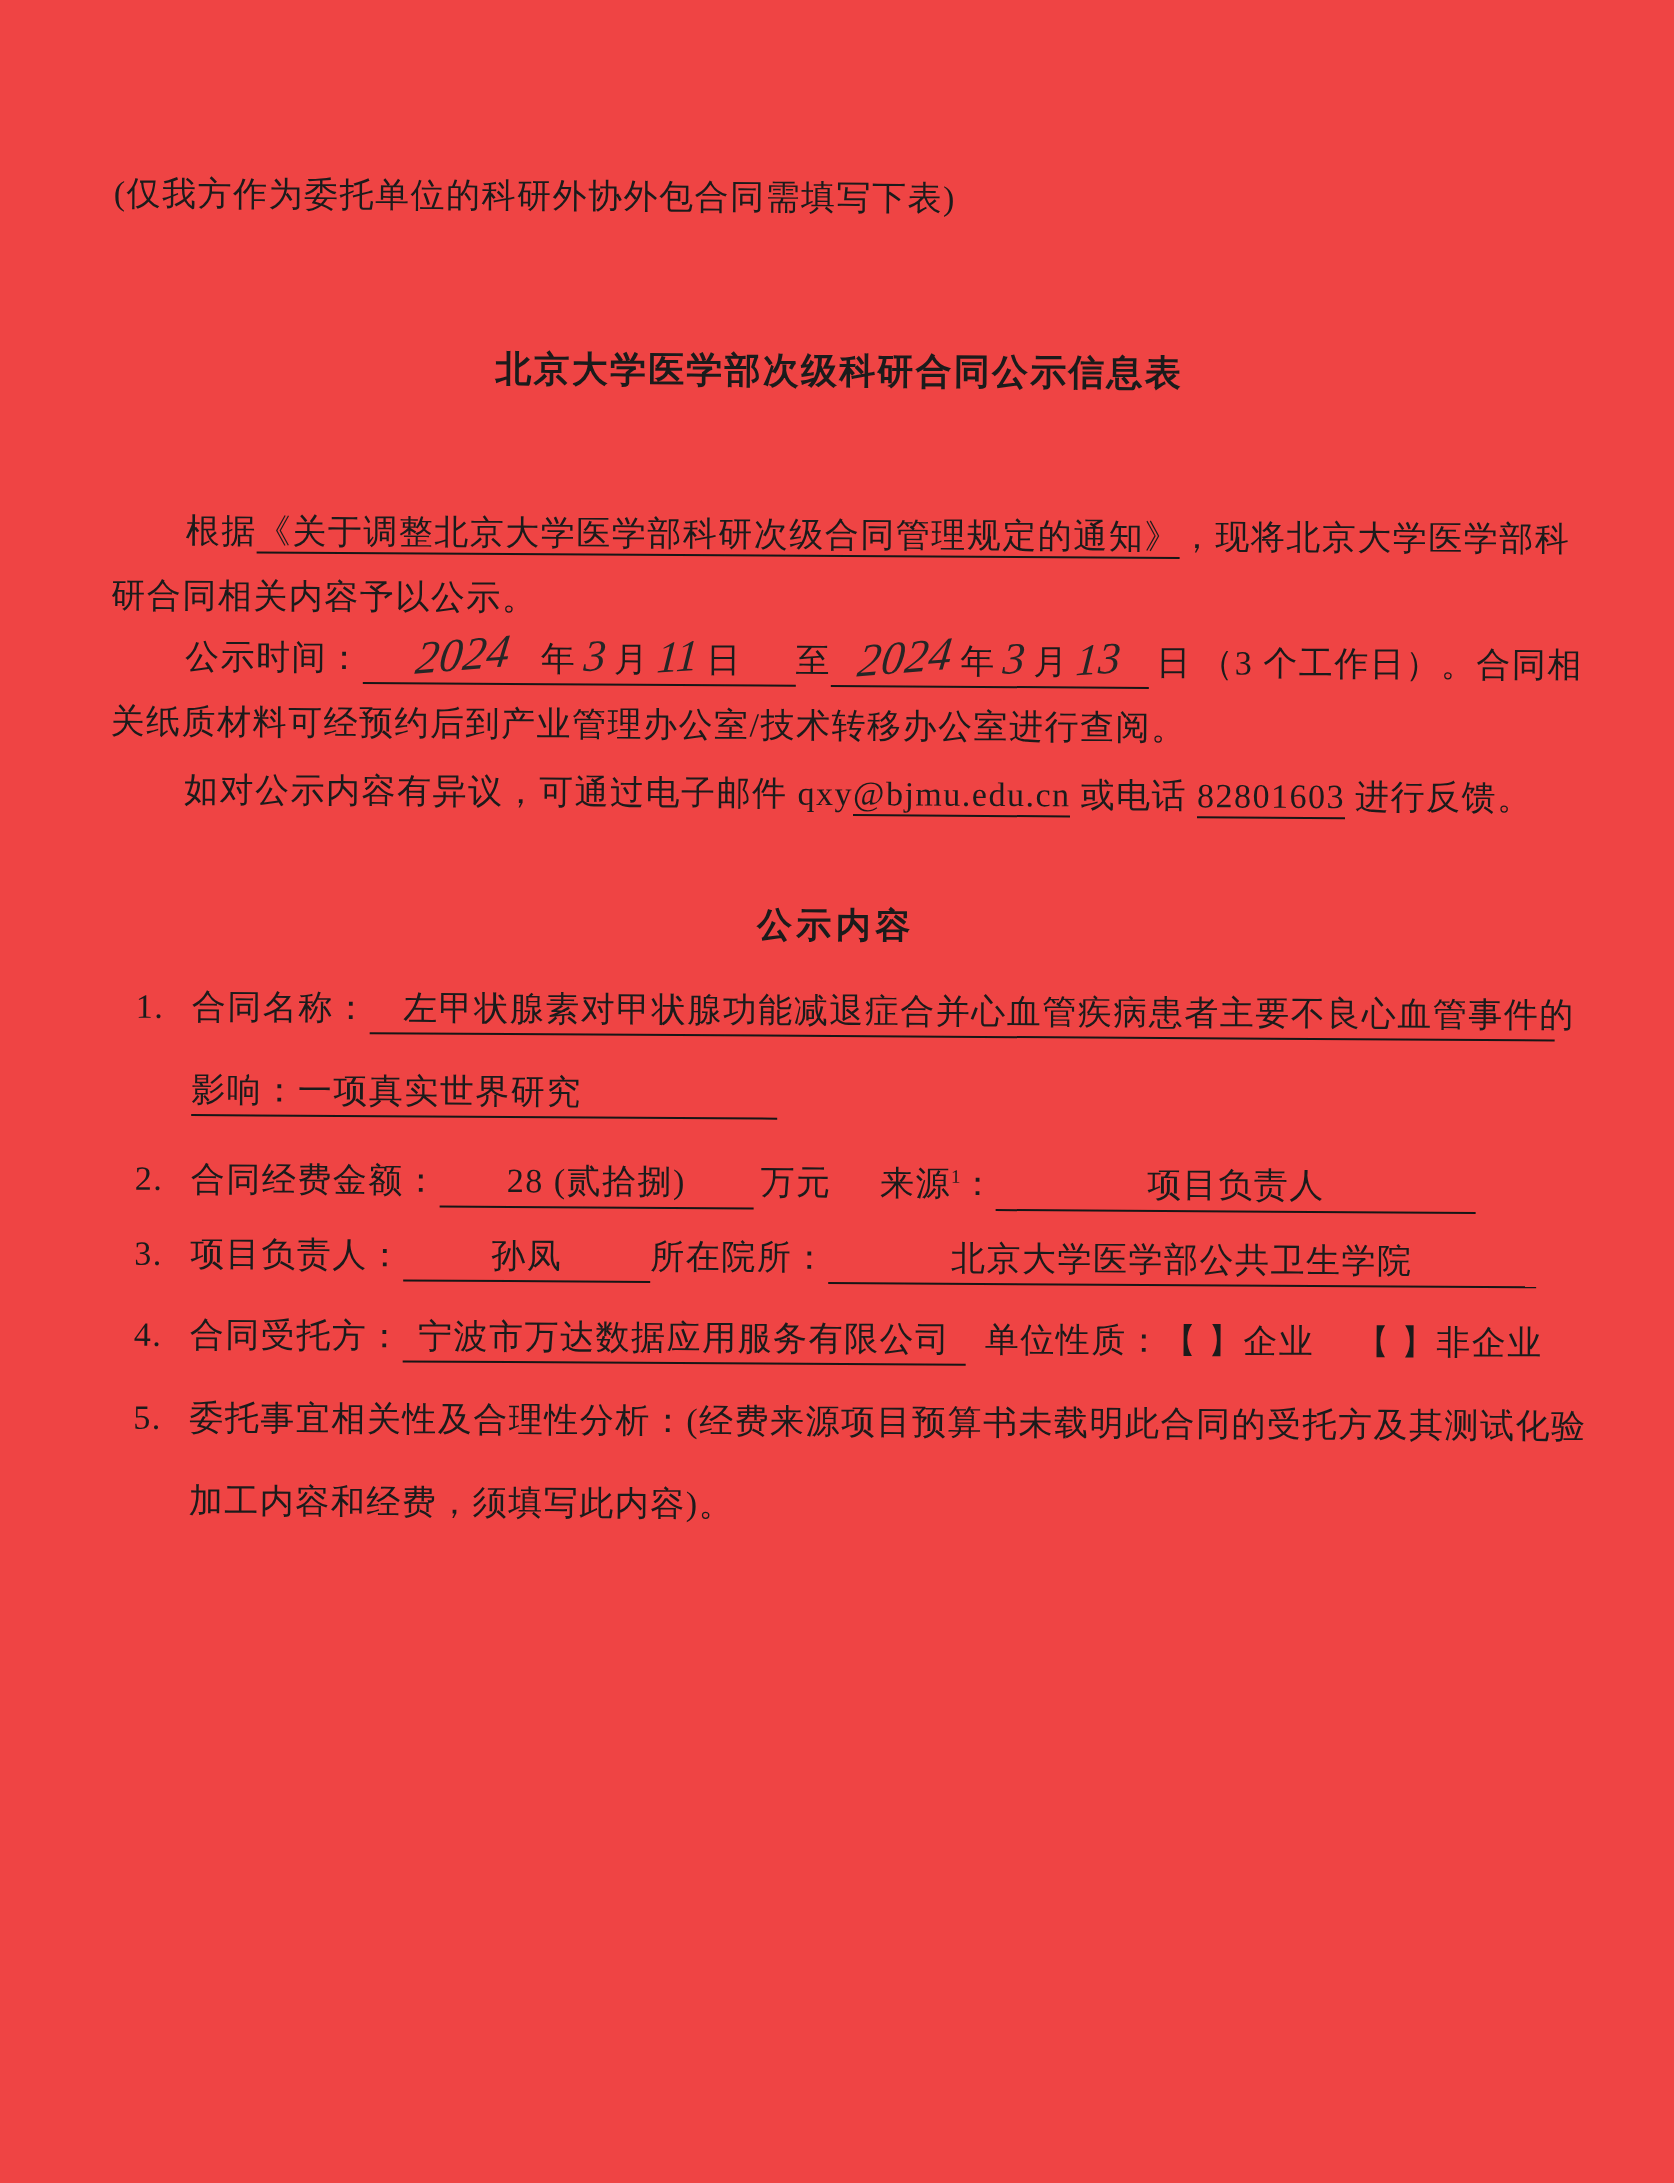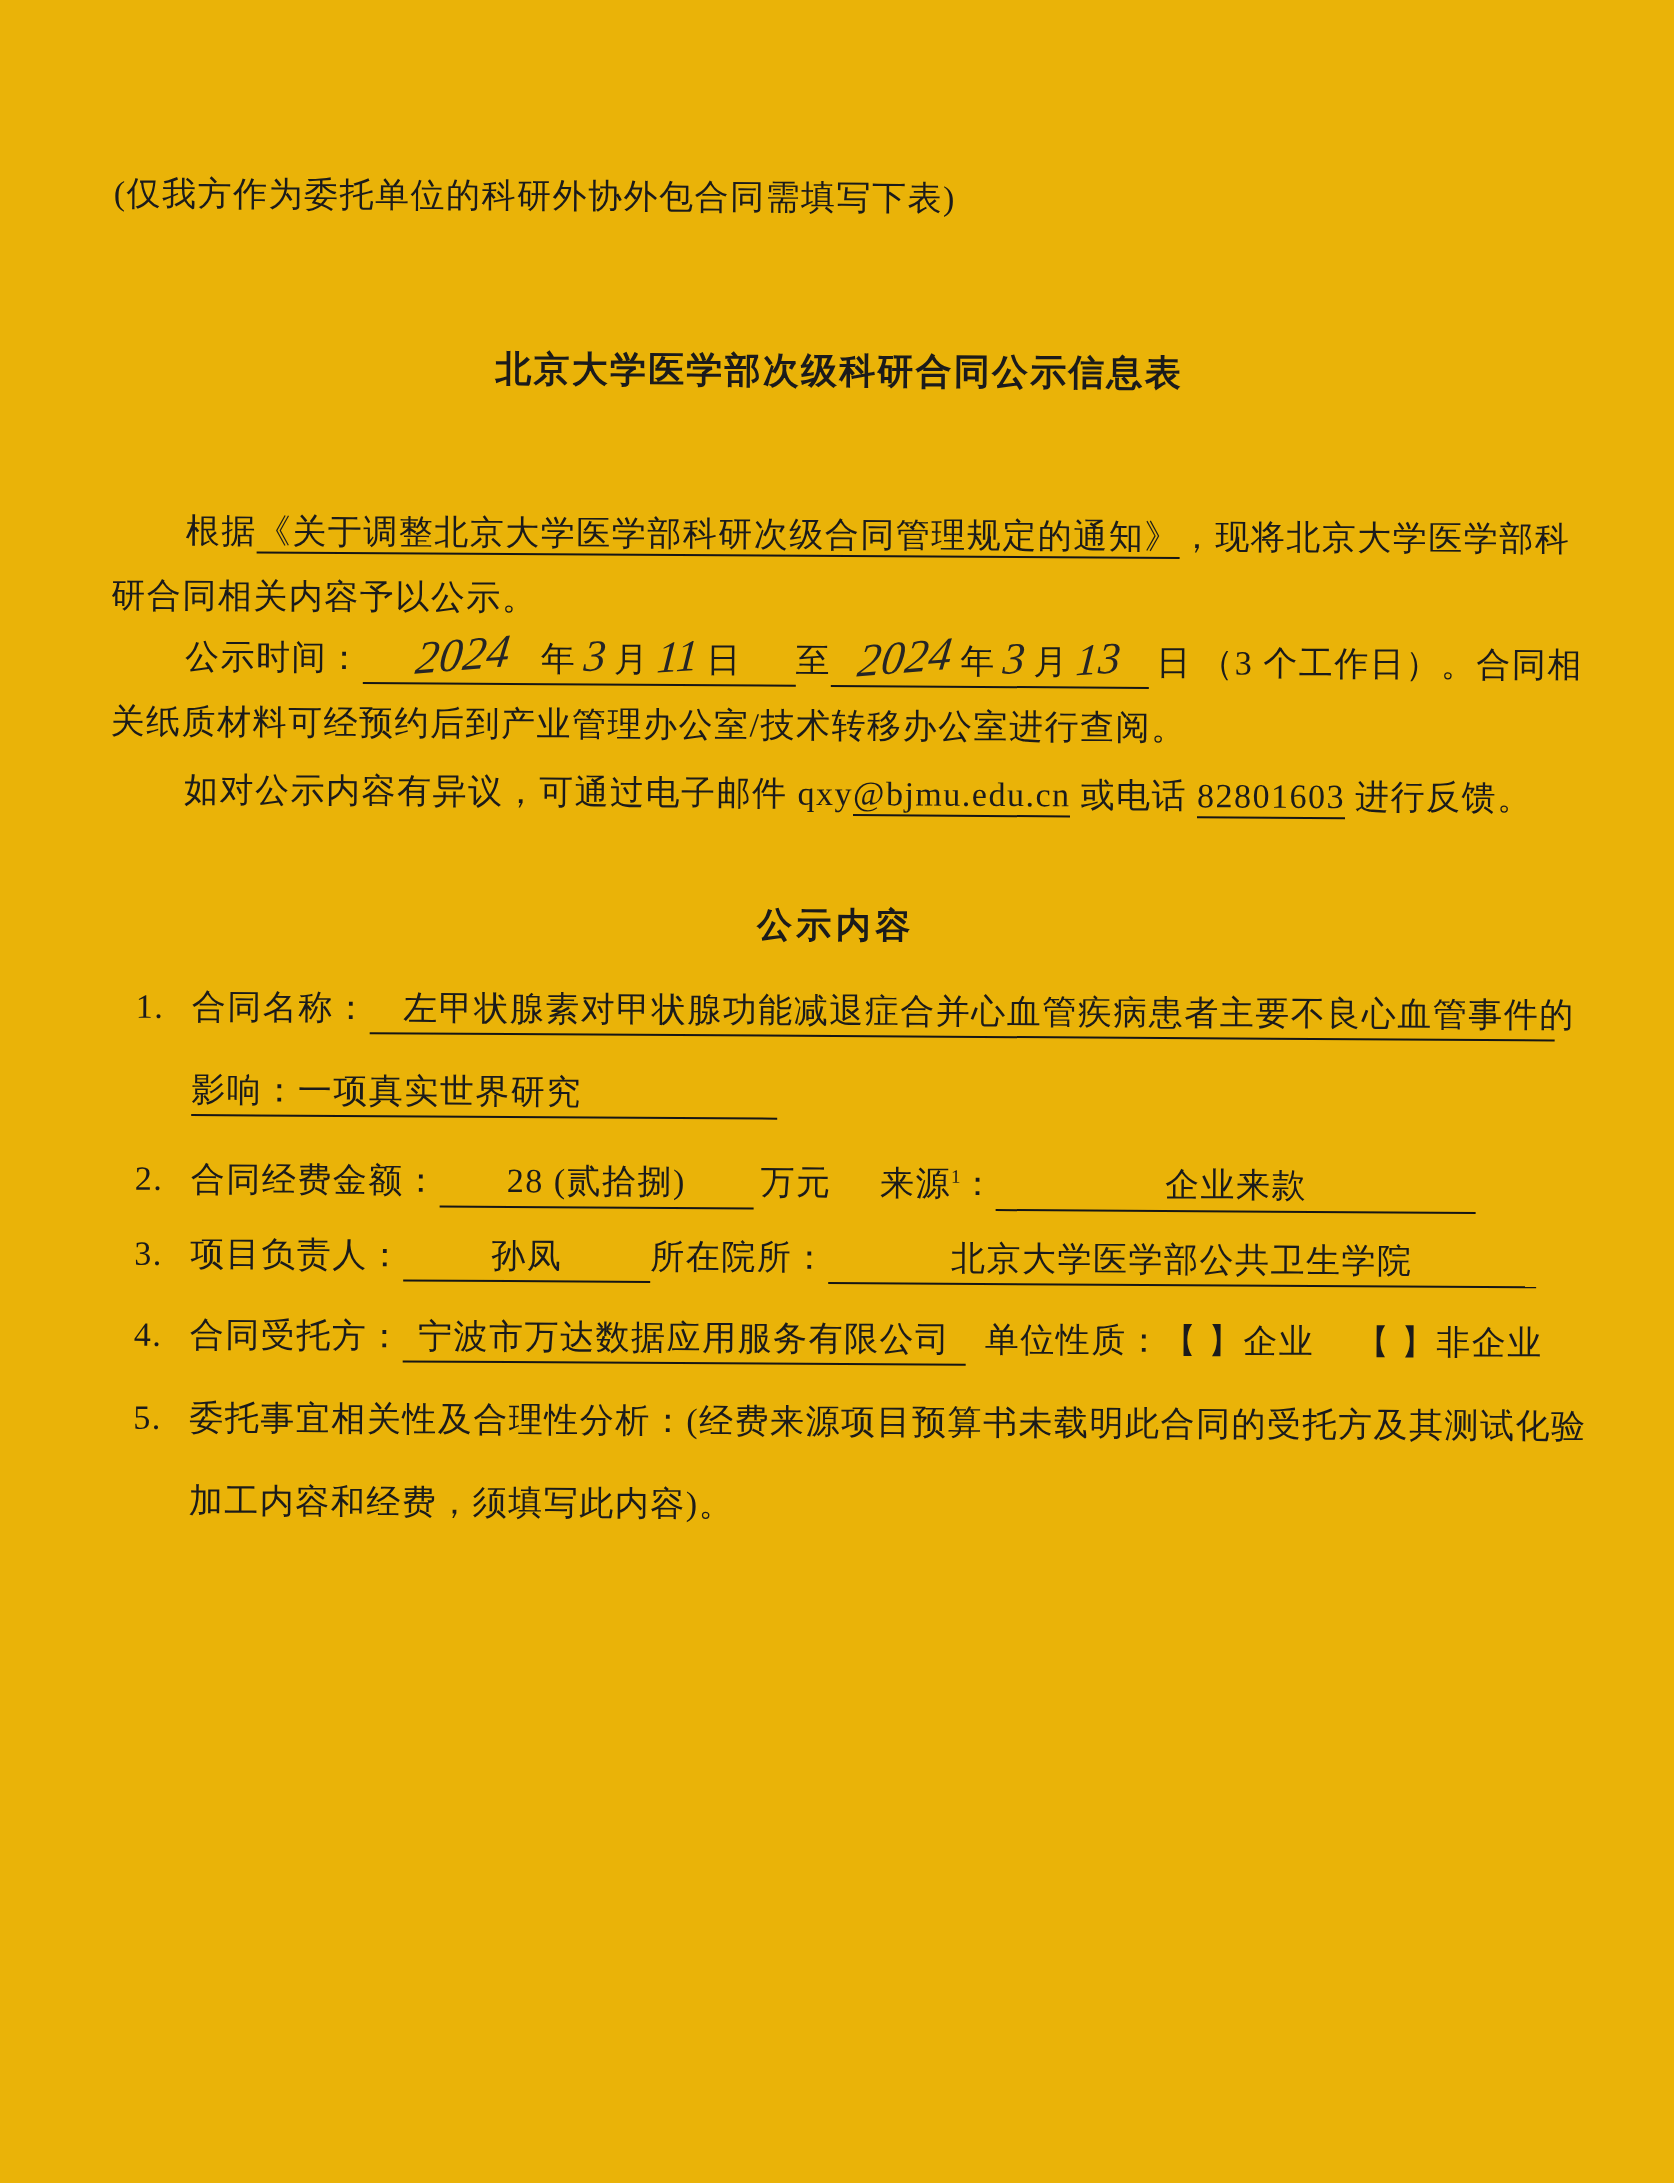--- a/index.html
+++ b/index.html
@@ -1,17 +1,17 @@
 <!DOCTYPE html>
 <html style="font-size:12px"><head>
 <meta charset="utf-8">
 <style>
   html,body{margin:0;padding:0;background:#ffffff;}
   .page{
-    position:relative;width:1675px;height:2183px;background:#eab308;overflow:hidden;
+    position:relative;width:1675px;height:2183px;background:#ef4444;overflow:hidden;
     font-family:"Liberation Serif","DejaVu Serif",serif;color:#1b1b1b;
   }
   .sheet{position:absolute;inset:0;transform:rotate(0.35deg);transform-origin:40% 30%;}
   .line{
     position:absolute;white-space:nowrap;font-size:34px;line-height:44px;letter-spacing:1.5px;
   }
   .ind{display:inline-block;width:74px;}
   .title{width:1675px;left:0;text-align:center;font-weight:bold;font-size:36px;letter-spacing:2.2px;}
   .heading{width:1675px;left:0;text-align:center;font-weight:bold;font-size:35px;letter-spacing:4.4px;}
   .u{border-bottom:2.2px solid #161616;padding-bottom:2.2px;}
@@ -47,21 +47,21 @@
     <div class="line" style="top:638px;left:111px;"><span class="ind"></span><span>公示时间：</span><span class="blank" style="width:433px;"><span class="hw hw-year">2024</span><span class="unit" style="margin-left:30px;">年</span><span class="hw">3</span><span class="unit">月</span><span class="hw">11</span><span class="unit" style="margin-right:0;">日</span></span><span>至</span><span class="blank" style="width:318px;"><span class="hw hw-year">2024</span><span class="unit">年</span><span class="hw">3</span><span class="unit">月</span><span class="hw">13</span></span><span class="unit">日</span><span>（3 个工作日）。合同相</span></div>
     <div class="line" style="top:703px;left:111px;">关纸质材料可经预约后到产业管理办公室/技术转移办公室进行查阅。</div>
 
     <div class="line" style="top:771px;left:111px;"><span class="ind"></span><span>如对公示内容有异议，可通过电子邮件 </span><span>qxy</span><span class="u">@bjmu.edu.cn</span><span> 或电话 </span><span class="u">82801603</span><span> 进行反馈。</span></div>
 
     <div class="line heading" style="top:903px;">公示内容</div>
 
     <div class="line" style="top:988px;left:138px;"><span class="num">1.</span><span>合同名称：</span><span class="blank left" style="width:1185px;padding-left:34px;"><span>左甲状腺素对甲状腺功能减退症合并心血管疾病患者主要不良心血管事件的</span></span></div>
     <div class="line" style="top:1071px;left:138px;"><span class="num"></span><span class="blank left" style="width:586px;"><span>影响：一项真实世界研究</span></span></div>
 
-    <div class="line" style="top:1153px;left:138px;"><span class="num">2.</span><span>合同经费金额：</span><span class="blank" style="width:314px;"><span>28 (贰拾捌)</span></span><span class="unit">万元</span><span class="gap-md"></span><span>来源</span><sup>1</sup><span>：</span><span class="blank" style="width:480px;"><span>企业来款</span></span></div>
+    <div class="line" style="top:1153px;left:138px;"><span class="num">2.</span><span>合同经费金额：</span><span class="blank" style="width:314px;"><span>28 (贰拾捌)</span></span><span class="unit">万元</span><span class="gap-md"></span><span>来源</span><sup>1</sup><span>：</span><span class="blank" style="width:480px;"><span>项目负责人</span></span></div>
 
     <div class="line" style="top:1235px;left:138px;"><span class="num">3.</span><span>项目负责人：</span><span class="blank" style="width:247px;"><span>孙凤</span></span><span>所在院所：</span><span class="blank" style="width:708px;"><span>北京大学医学部公共卫生学院</span></span></div>
 
     <div class="line" style="top:1316px;left:138px;"><span class="num">4.</span><span>合同受托方：</span><span class="blank" style="width:563px;"><span>宁波市万达数据应用服务有限公司</span></span><span class="gap-sm"></span><span>单位性质：</span><span>【 】企业</span><span class="gap-md"></span><span>【 】非企业</span></div>
 
     <div class="line" style="top:1399px;left:138px;"><span class="num">5.</span><span>委托事宜相关性及合理性分析：</span><span>(经费来源项目预算书未载明此合同的受托方及其测试化验</span></div>
     <div class="line" style="top:1482px;left:138px;"><span class="num"></span><span>加工内容和经费，须填写此内容)。</span></div>
 
   </div>
 </div>

